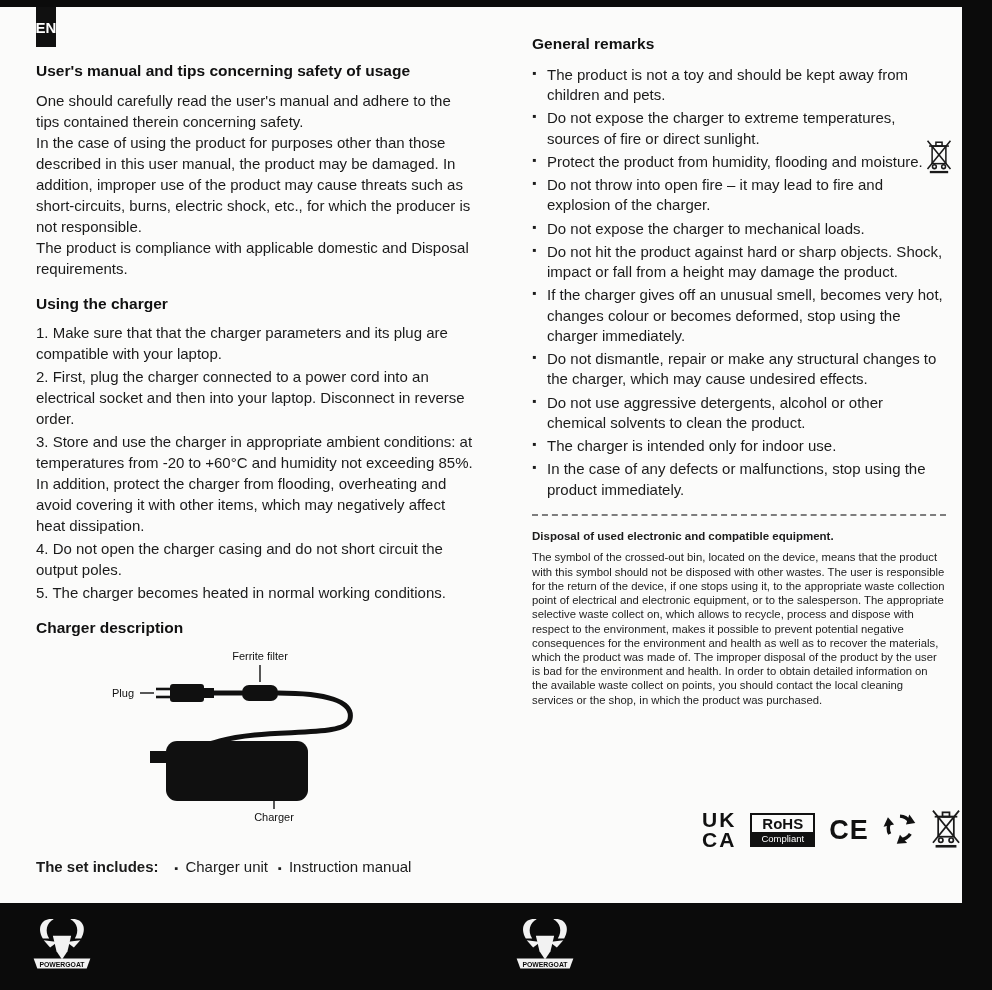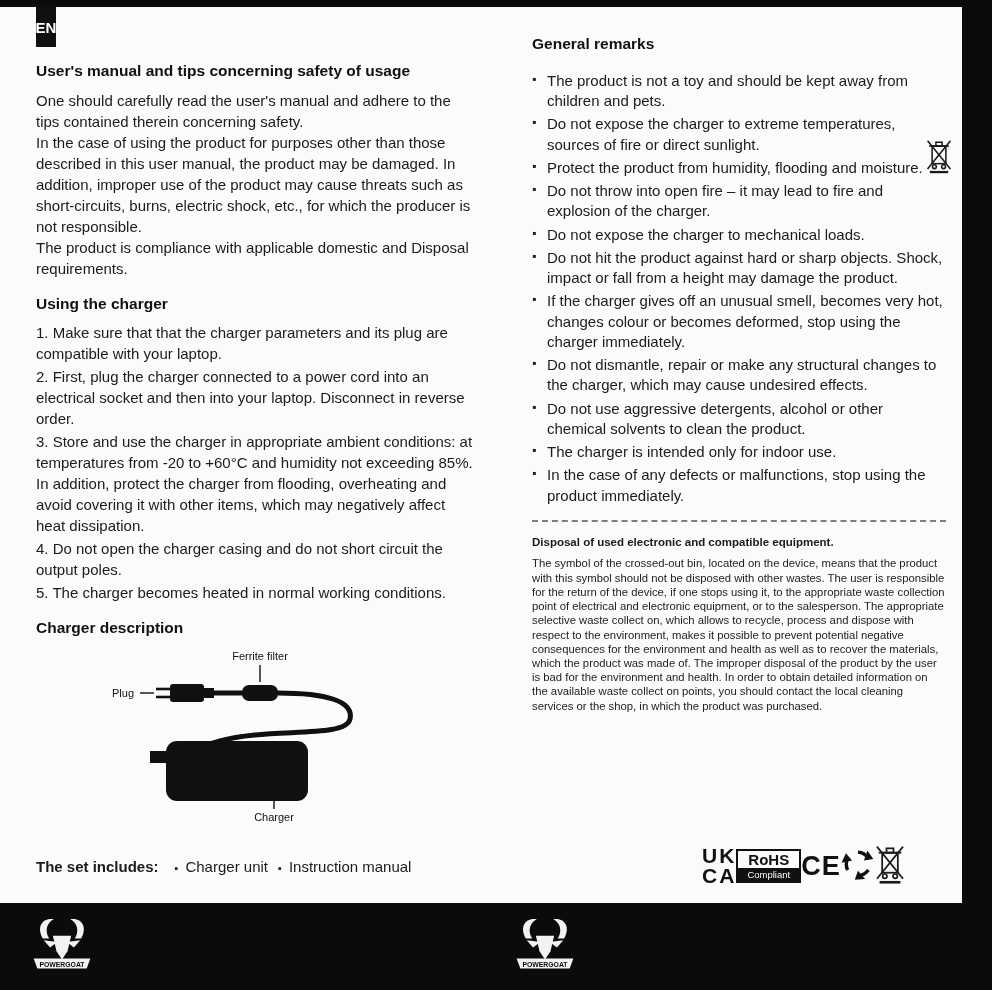--- a/index.html
+++ b/index.html
@@ -15,37 +15,37 @@
 
   .col-left  { position:absolute; left:36px;  top:60px; width:438px; font-size:15px; line-height:1.4; }
   .col-right { position:absolute; left:532px; top:34px; width:414px; font-size:15px; line-height:1.35; }
 
   h2 { font-size:15.5px; font-weight:bold; color:#111; }
   .col-left h2 { margin-bottom:8px; }
   .col-left .h-mid { margin-top:14px; }
   .para { margin:0; }
   .steps div { margin-bottom:2px; }
 
-  .bullets { list-style:none; margin-top:16px; }
+  .bullets { list-style:none; margin-top:10px; }
   .bullets li { position:relative; padding-left:15px; margin-bottom:3px; }
   .bullets li::before { content:"▪"; position:absolute; left:0; top:0; font-size:12px; }
 
   .dashed-sep { margin-top:14px; border-top:2px dashed #7d7d7d; width:100%; }
 
   .disposal-h { margin-top:13px; font-size:11.5px; font-weight:bold; }
   .disposal-b { margin-top:6px; font-size:11.3px; line-height:1.26; color:#222; }
 
   .diagram-wrap { margin-top:10px; margin-left:62px; }
 
   .set-line { position:absolute; left:36px; top:858px; font-size:15px; }
   .set-line .lbl { font-weight:bold; margin-right:6px; }
   .set-item { margin-left:10px; }
   .set-item::before { content:"▪"; font-size:11px; margin-right:7px; }
 
-  .marks-row { position:absolute; left:702px; top:844px; display:flex; align-items:center; }
+  .marks-row { position:absolute; left:702px; top:808px; display:flex; align-items:center; gap:14px; }
   .ukca { font-weight:bold; font-size:21px; line-height:0.95; letter-spacing:2px; color:#111; }
   .rohs { border:2px solid #111; text-align:center; min-width:62px; }
   .rohs .r-top { font-weight:bold; font-size:15px; padding:0 10px; color:#111; }
   .rohs .r-bot { background:#111; color:#fff; font-size:9.5px; padding:1px 4px; }
   .ce-mark { font-size:27px; font-weight:bold; letter-spacing:1px; color:#111; }
 
   .weee-top { position:absolute; left:926px; top:138px; }
 
   .goat { position:absolute; top:10px; }
   .goat.g1 { left:30px; } .goat.g2 { left:513px; }

